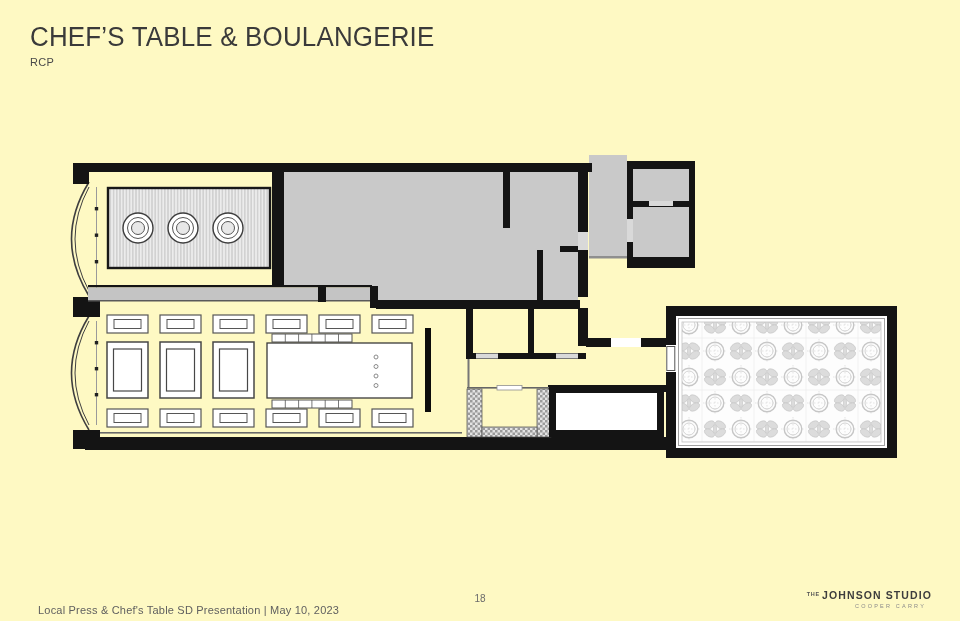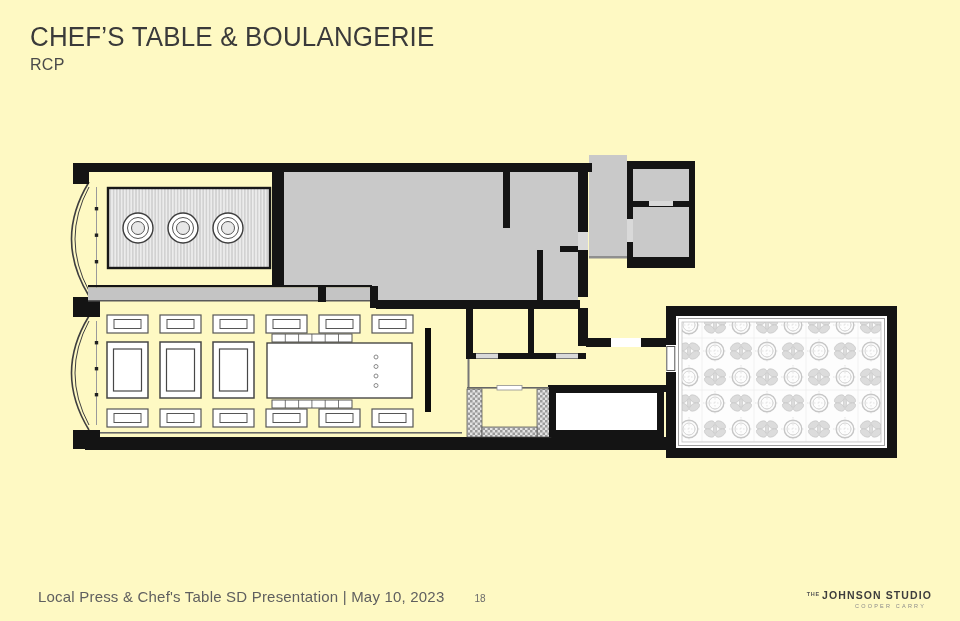--- a/index.html
+++ b/index.html
@@ -21,28 +21,28 @@
     margin:0 auto;
     text-decoration:underline;
   }
   .slide-header{position:absolute;left:30px;top:22px;}
   .slide-header h1{
     font-size:27px;font-weight:500;color:var(--text-dark);
     letter-spacing:0.2px;transform:scaleX(.96);transform-origin:left center;
     white-space:nowrap;
   }
   .slide-header .subtitle{
-    font-size:16px;font-weight:400;color:#4a4a4a;margin-top:3px;letter-spacing:0.3px;
+    font-size:11px;font-weight:400;color:#4a4a4a;margin-top:3px;letter-spacing:0.3px;
   }
   .plan{position:absolute;left:0;top:0;width:960px;height:621px;}
   .wall{fill:var(--wall);}
   .gray{fill:var(--room-fill);}
   .doorpad{fill:#d9d9d9;}
   .footer-left{
-    position:absolute;left:30px;bottom:16px;font-size:15px;color:var(--text-gray);
+    position:absolute;left:30px;bottom:5px;font-size:11px;color:var(--text-gray);
     letter-spacing:0.2px;
     padding-left:8px;
   }
   .footer-page{
     position:absolute;left:0;right:0;bottom:17px;text-align:center;
     font-size:10px;color:#6b6b6b;
   }
   .logo{
     position:absolute;right:28px;bottom:12px;text-align:right;color:#3d3d3d;
   }

